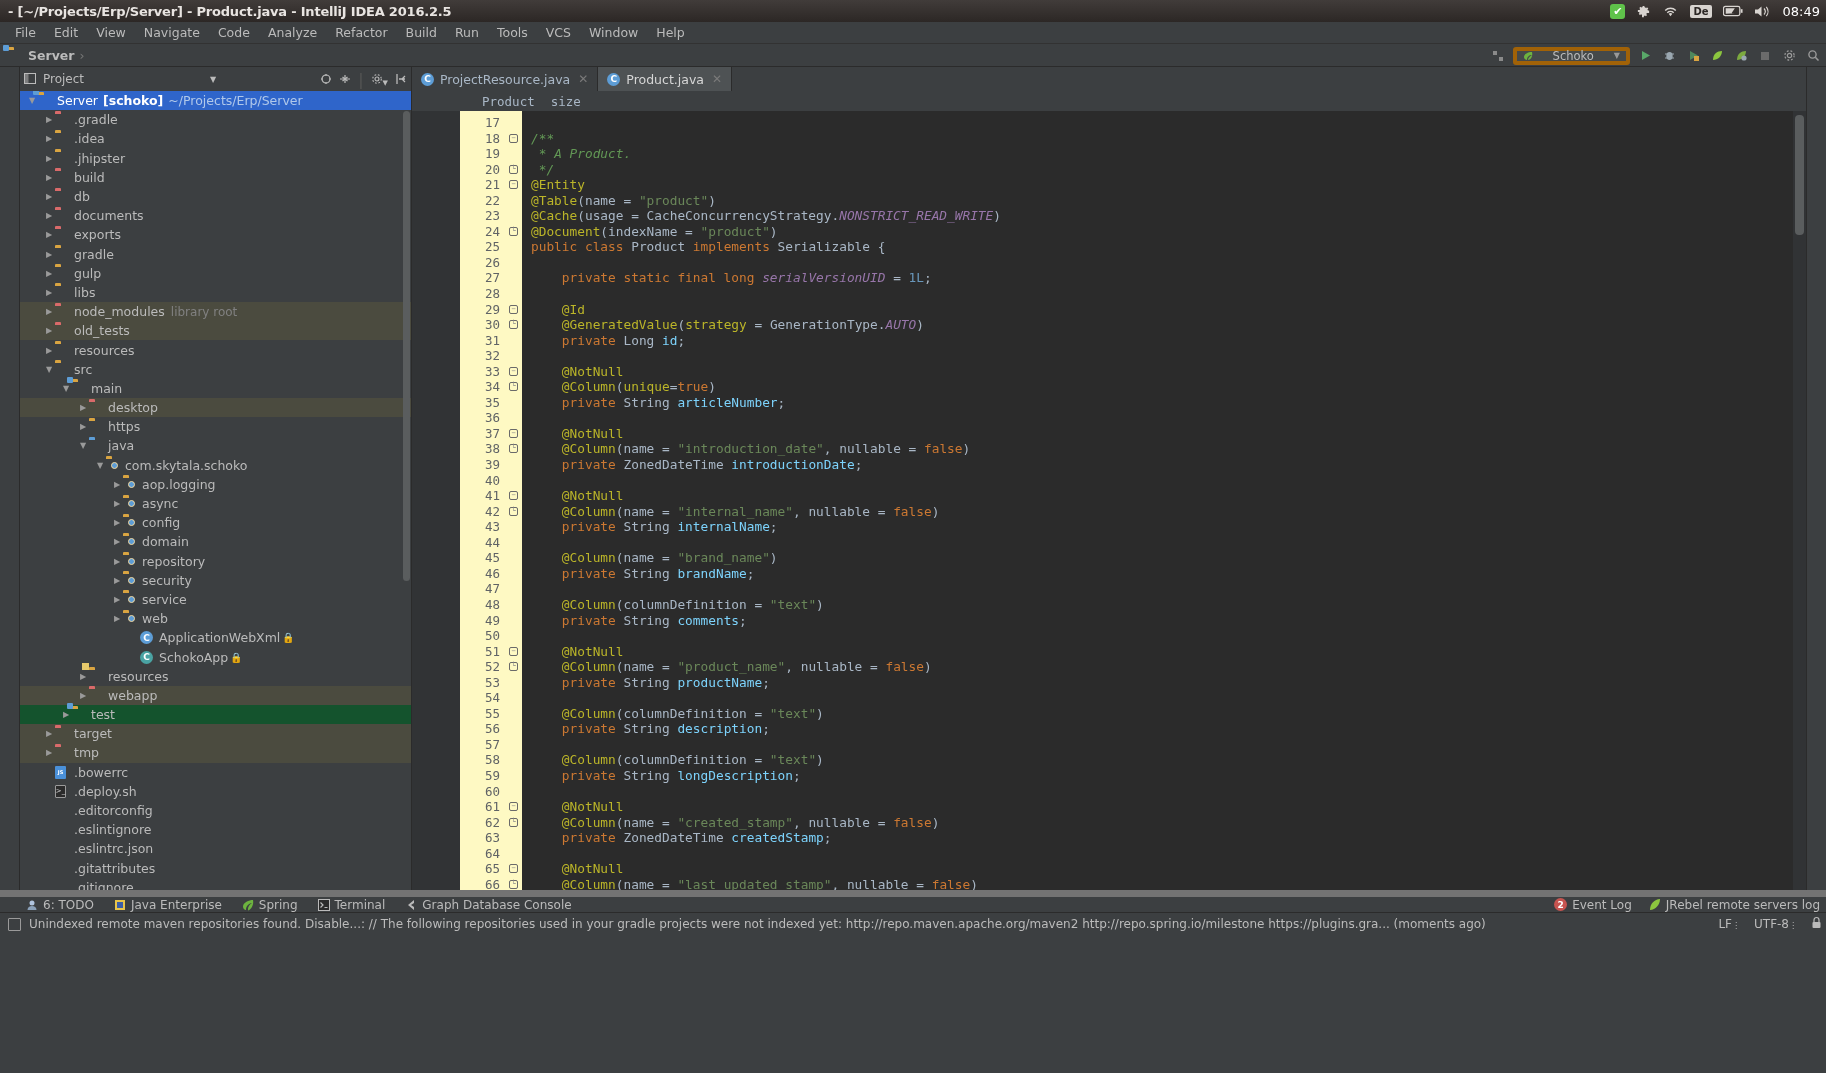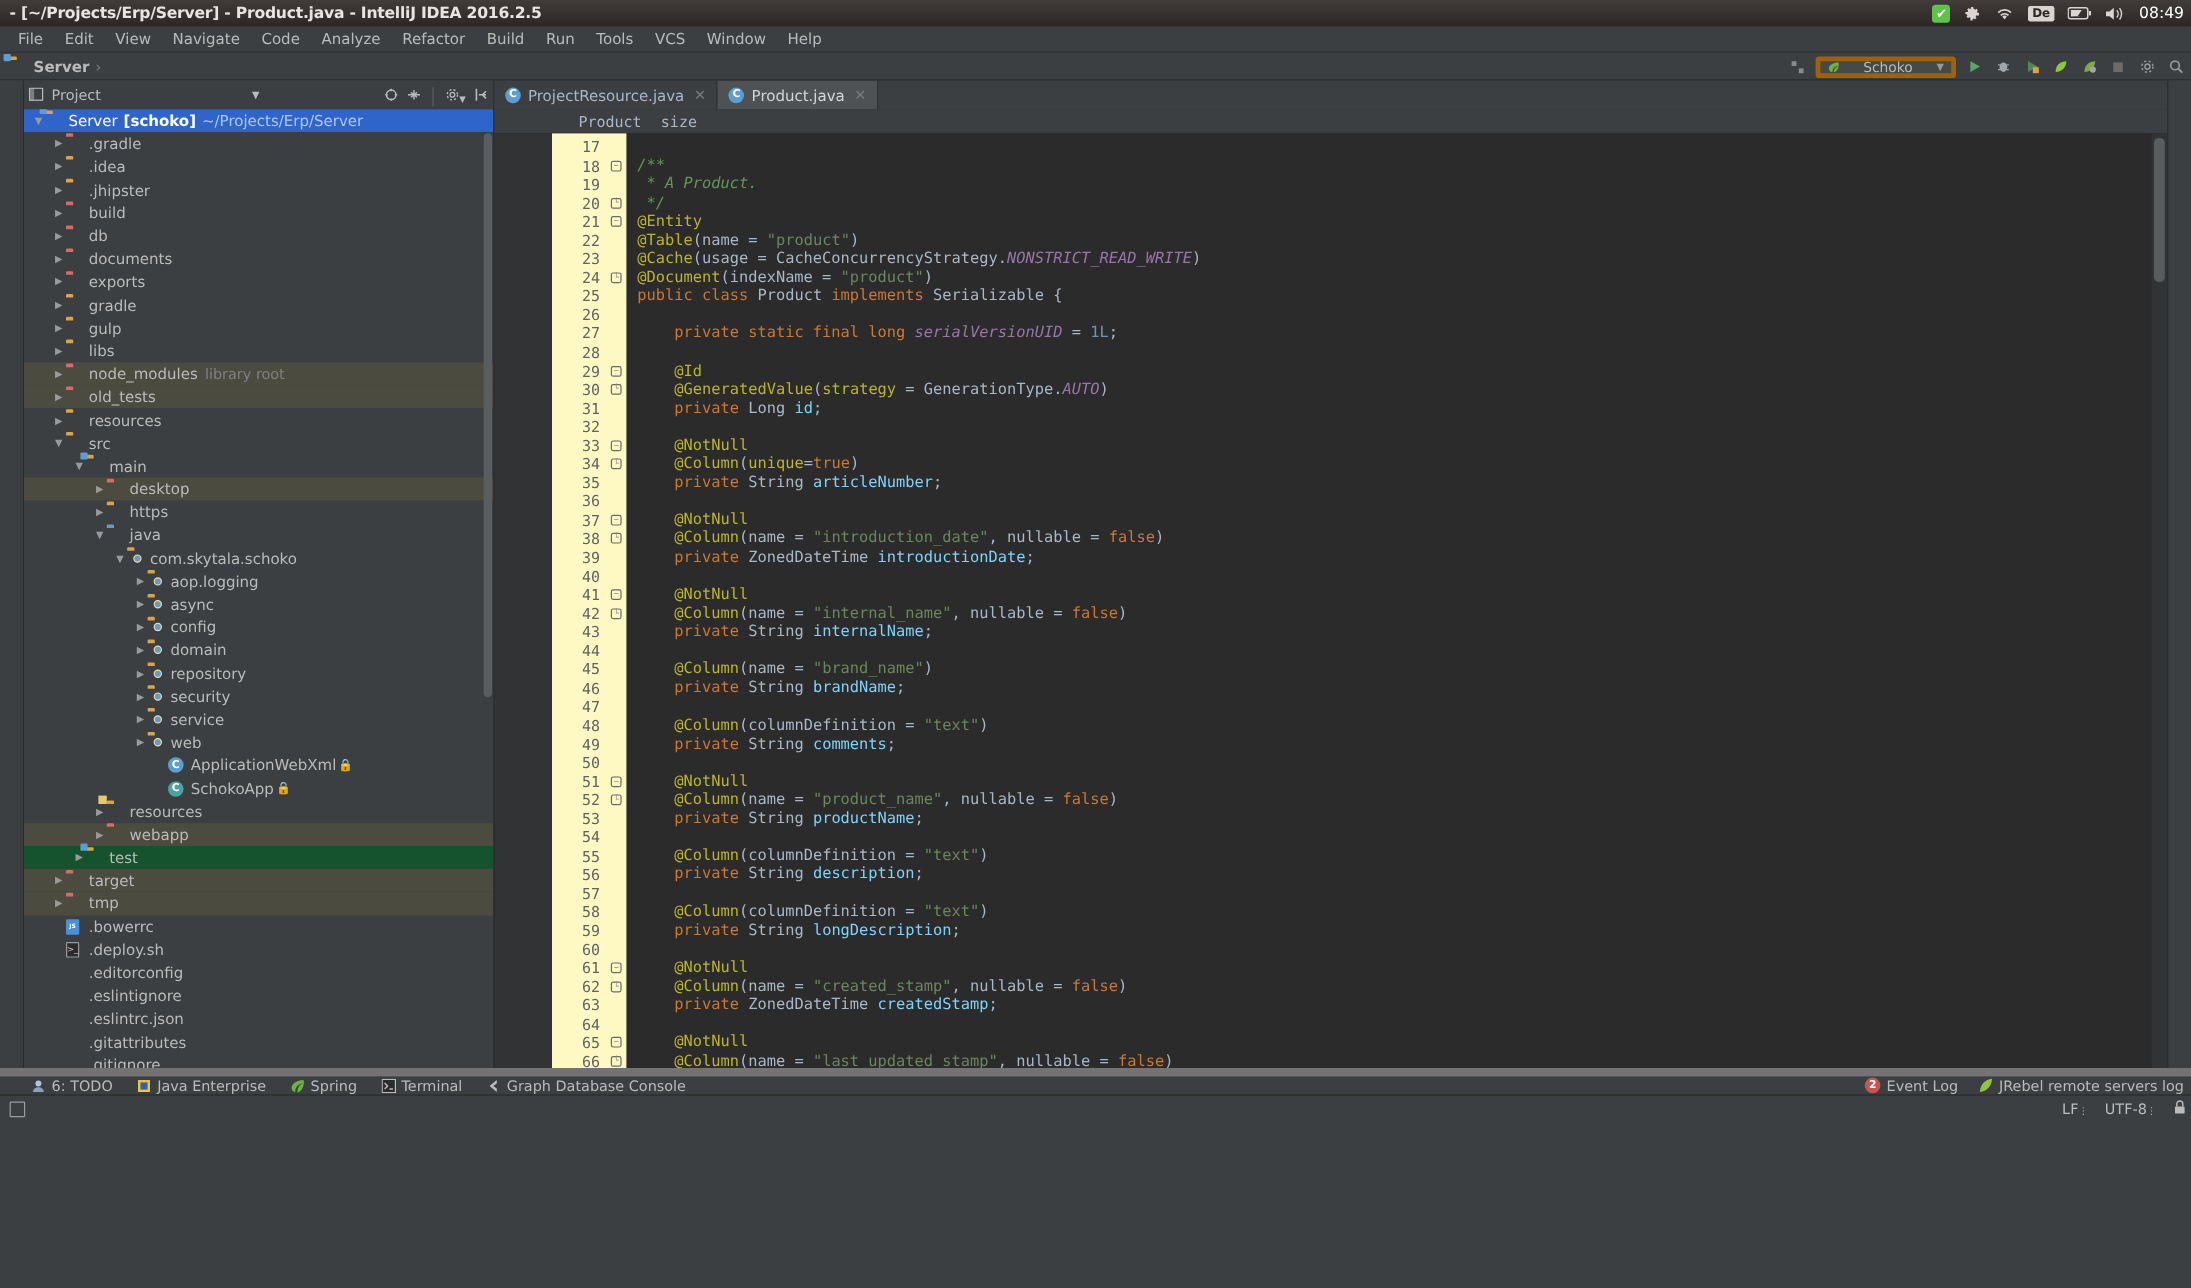--- a/index.html
+++ b/index.html
@@ -714,20 +714,21 @@
       <svg width="13" height="13" viewBox="0 0 13 13">
           <path fill="#8cc63f" d="M2 12C2 5.5 6.5 1.5 12 1c0 6-4.5 10.5-10 11z"></path>
         </svg>
       <span>JRebel remote servers log</span>
     </span>
   </span>
 </div>
 
 <div id="statusbar">
   <span class="sb-ico"></span>
+  <span id="statusmsg" style="margin-left:8px">Unindexed remote maven repositories found. Disable...: // The following repositories used in your gradle projects were not indexed yet: http://repo.maven.apache.org/maven2 http://repo.spring.io/milestone https://plugins.gra... (moments ago)</span>
   <span id="status-right">
     <span>
       <span>LF</span><span style="font-size:8px">⋮</span>
     </span>
     <span>
       <span>UTF-8</span><span style="font-size:8px">⋮</span>
     </span>
     <span>
       <svg width="11" height="13" viewBox="0 0 11 13">
           <path fill="none" stroke="#bbb" stroke-width="1.2" d="M3 6V4a2.5 2.5 0 015 0v2"></path>

